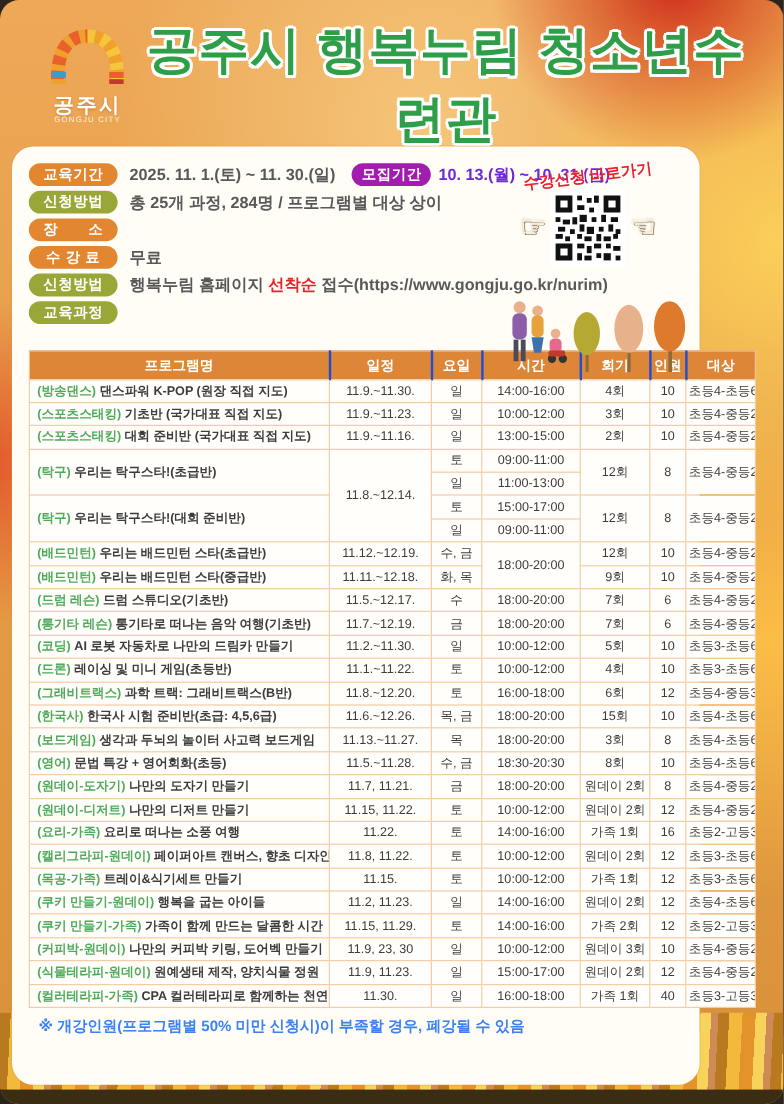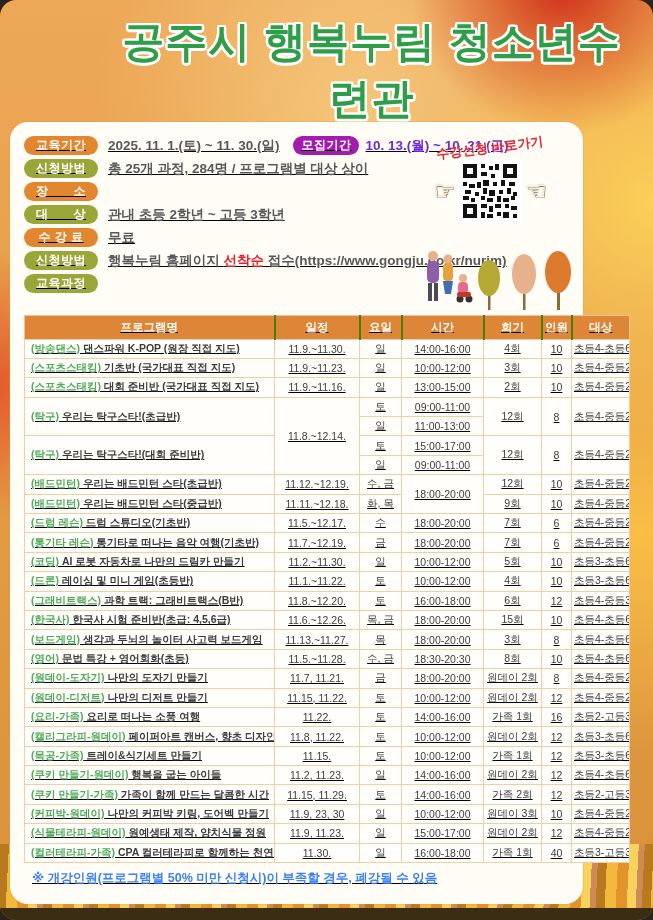--- a/index.html
+++ b/index.html
@@ -23,21 +23,21 @@
     text-shadow:0 1px 2px rgba(120,60,0,.35);}
   .logo .city-en{font-size:6.5px;letter-spacing:1px;line-height:1.4;color:#fdf2da;}
   .titles{position:absolute;left:110px;right:20px;top:2px;text-align:center;}
   .title{font-size:42px;font-weight:800;color:#2f9e49;letter-spacing:1px;line-height:1.35;
     text-shadow:-2px -2px 0 #fff,2px -2px 0 #fff,-2px 2px 0 #fff,2px 2px 0 #fff,0 -2.5px 0 #fff,0 2.5px 0 #fff,-2.5px 0 0 #fff,2.5px 0 0 #fff;}
   .subtitle{font-size:31px;font-weight:800;color:#f0781e;letter-spacing:2px;line-height:1.25;
     text-shadow:-2px -2px 0 #fff,2px -2px 0 #fff,-2px 2px 0 #fff,2px 2px 0 #fff,0 -2.5px 0 #fff,0 2.5px 0 #fff,-2.5px 0 0 #fff,2.5px 0 0 #fff;text-decoration:underline;}
 
   
   .panel{position:absolute;left:10px;top:122px;width:573px;height:782px;background:#fffdf6;
-    border-radius:18px;box-shadow:0 0 0 1px rgba(220,150,70,.25);padding:13px 14px 10px 14px;text-decoration:underline;}
+    border-radius:18px;box-shadow:0 0 0 1px rgba(220,150,70,.25);padding:13px 14px 10px 14px;}
 
   
   .info-row{display:flex;align-items:center;height:21.5px;margin-bottom:1.5px;}
   .badge{flex:0 0 74px;height:19px;border-radius:10px;color:#fff;font-size:12px;font-weight:bold;
     display:flex;align-items:center;justify-content:center;letter-spacing:.5px;}
   .badge.orange{background:#e2862f;}
   .badge.green{background:#9aa738;}
   .badge.red{background:#a21caf;flex:0 0 66px;margin:0 6px 0 14px;}
   .info-text{margin-left:10px;font-size:13.5px;font-weight:bold;color:#585858;white-space:nowrap;}
   .info-text .red{color:#e8222d;}
@@ -52,60 +52,69 @@
   .qr{width:64px;height:64px;background:#fff;padding:3px;margin:0 3px;}
 
   
   .trees{position:absolute;top:128px;right:10px;}
   .family{position:absolute;top:122px;right:108px;}
 
   
   table{border-collapse:collapse;width:605px;table-layout:fixed;margin-top:20px;
     border:1px solid #eec29a;}
   thead th{background:#de8637;color:#fff;font-size:11.5px;font-weight:bold;height:24px;
-    border-left:2px solid #4d7c0f;padding:0;}
+    border-left:2px solid #1d4ed8;padding:0;}
   thead th:first-child{border-left:none;}
   tbody td{border:1px solid #f3cda6;font-size:10.5px;color:#3c3c3c;text-align:center;
     height:19.4px;padding:0 2px;white-space:nowrap;overflow:hidden;background:#fffefb;}
   td.c-name{text-align:left;padding-left:6px;font-weight:bold;}
   td .prefix{color:#4faa5b;font-weight:bold;}
   .footnote{margin-top:7px;font-size:12.5px;font-weight:bold;color:#3b82f6;padding-left:8px;}
 </style>
 </head>
 <body>
 
 <div class="poster">
   <div class="bottom-stripes"></div>
   <div class="bottom-dark"></div>
 
   <div class="header">
+    <div class="logo">
+      <svg width="66" height="52" viewBox="0 0 66 52">
+        <path d="M8 46 Q8 10 33 10 Q58 10 58 46" fill="none" stroke="#f0a02c" stroke-width="11"></path>
+        <path d="M8 46 Q8 10 33 10" fill="none" stroke="#e8612a" stroke-width="11" stroke-dasharray="7 5"></path>
+        <path d="M33 10 Q58 10 58 46" fill="none" stroke="#f5c63c" stroke-width="11" stroke-dasharray="6 6"></path>
+        <rect x="3" y="40" width="12" height="5" fill="#3d9bd1"></rect>
+        <rect x="51" y="40" width="12" height="5" fill="#e8612a"></rect>
+        <rect x="3" y="46" width="12" height="4" fill="#f0a02c"></rect>
+        <rect x="51" y="46" width="12" height="4" fill="#c23a2c"></rect>
+      </svg>
+      <div class="city">공주시</div>
+      <div class="city-en">GONGJU CITY</div>
+    </div>
     <div class="titles">
       <div class="title">공주시 행복누림 청소년수련관</div>
       <div class="subtitle">11월 프로그램 안내</div>
     </div>
   </div>
 
   <div class="panel">
     <div id="info-rows">
         <div class="info-row">
           <span class="badge orange">교육기간</span>
           <span class="info-text"><span>2025. 11. 1.(토) ~ 11. 30.(일)</span></span>
           <span class="badge red">모집기간</span>
           <span class="red-date">10. 13.(월) ~ 10. 31.(금)</span>
         </div>
         <div class="info-row">
           <span class="badge green">신청방법</span>
           <span class="info-text"><span>총 25개 과정, 284명 / 프로그램별 대상 상이</span></span>
         </div>
         <div class="info-row">
           <span class="badge orange">장　　소</span>
-        </div>
-        <div class="info-row">
-          <span class="badge green">대　　상</span>
-          <span class="info-text"><span>관내 초등 2학년 ~ 고등 3학년</span></span>
         </div>
         <div class="info-row">
           <span class="badge orange">수 강 료</span>
           <span class="info-text"><span>무료</span></span>
         </div>
         <div class="info-row">
           <span class="badge green">신청방법</span>
           <span class="info-text"><span>행복누림 홈페이지 </span><span class="red">선착순</span><span> 접수(https://www.gongju.go.kr/nurim)</span></span>
         </div>
         <div class="info-row">

